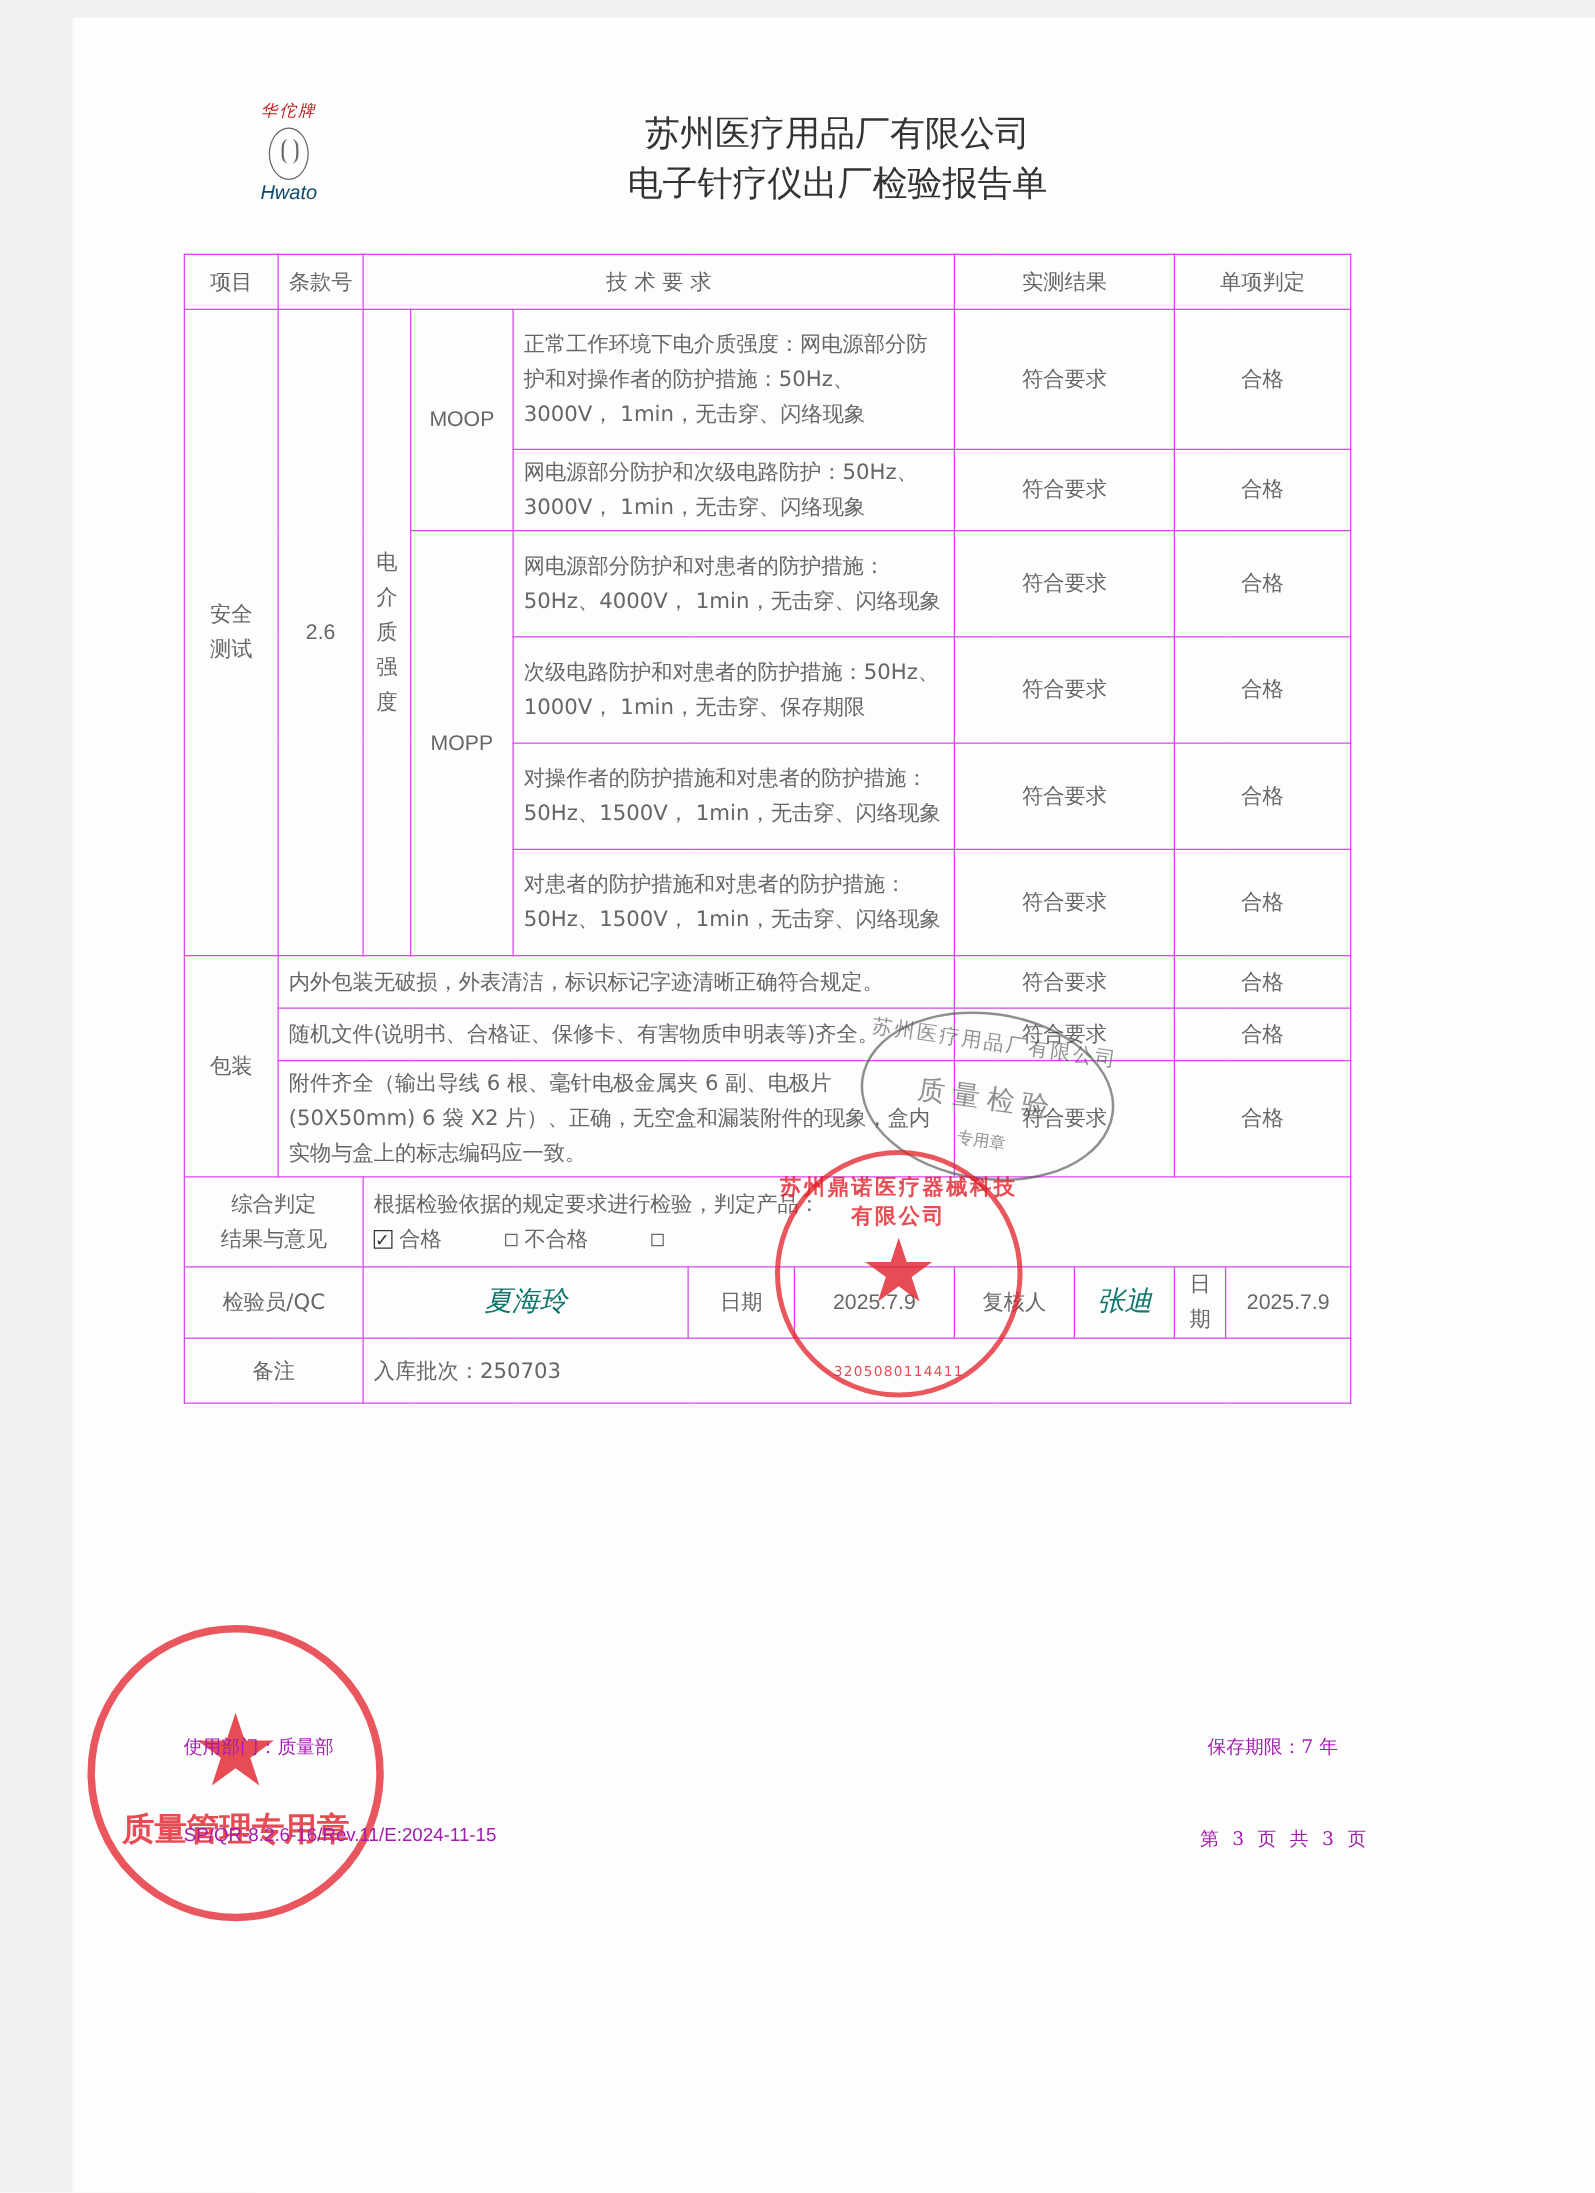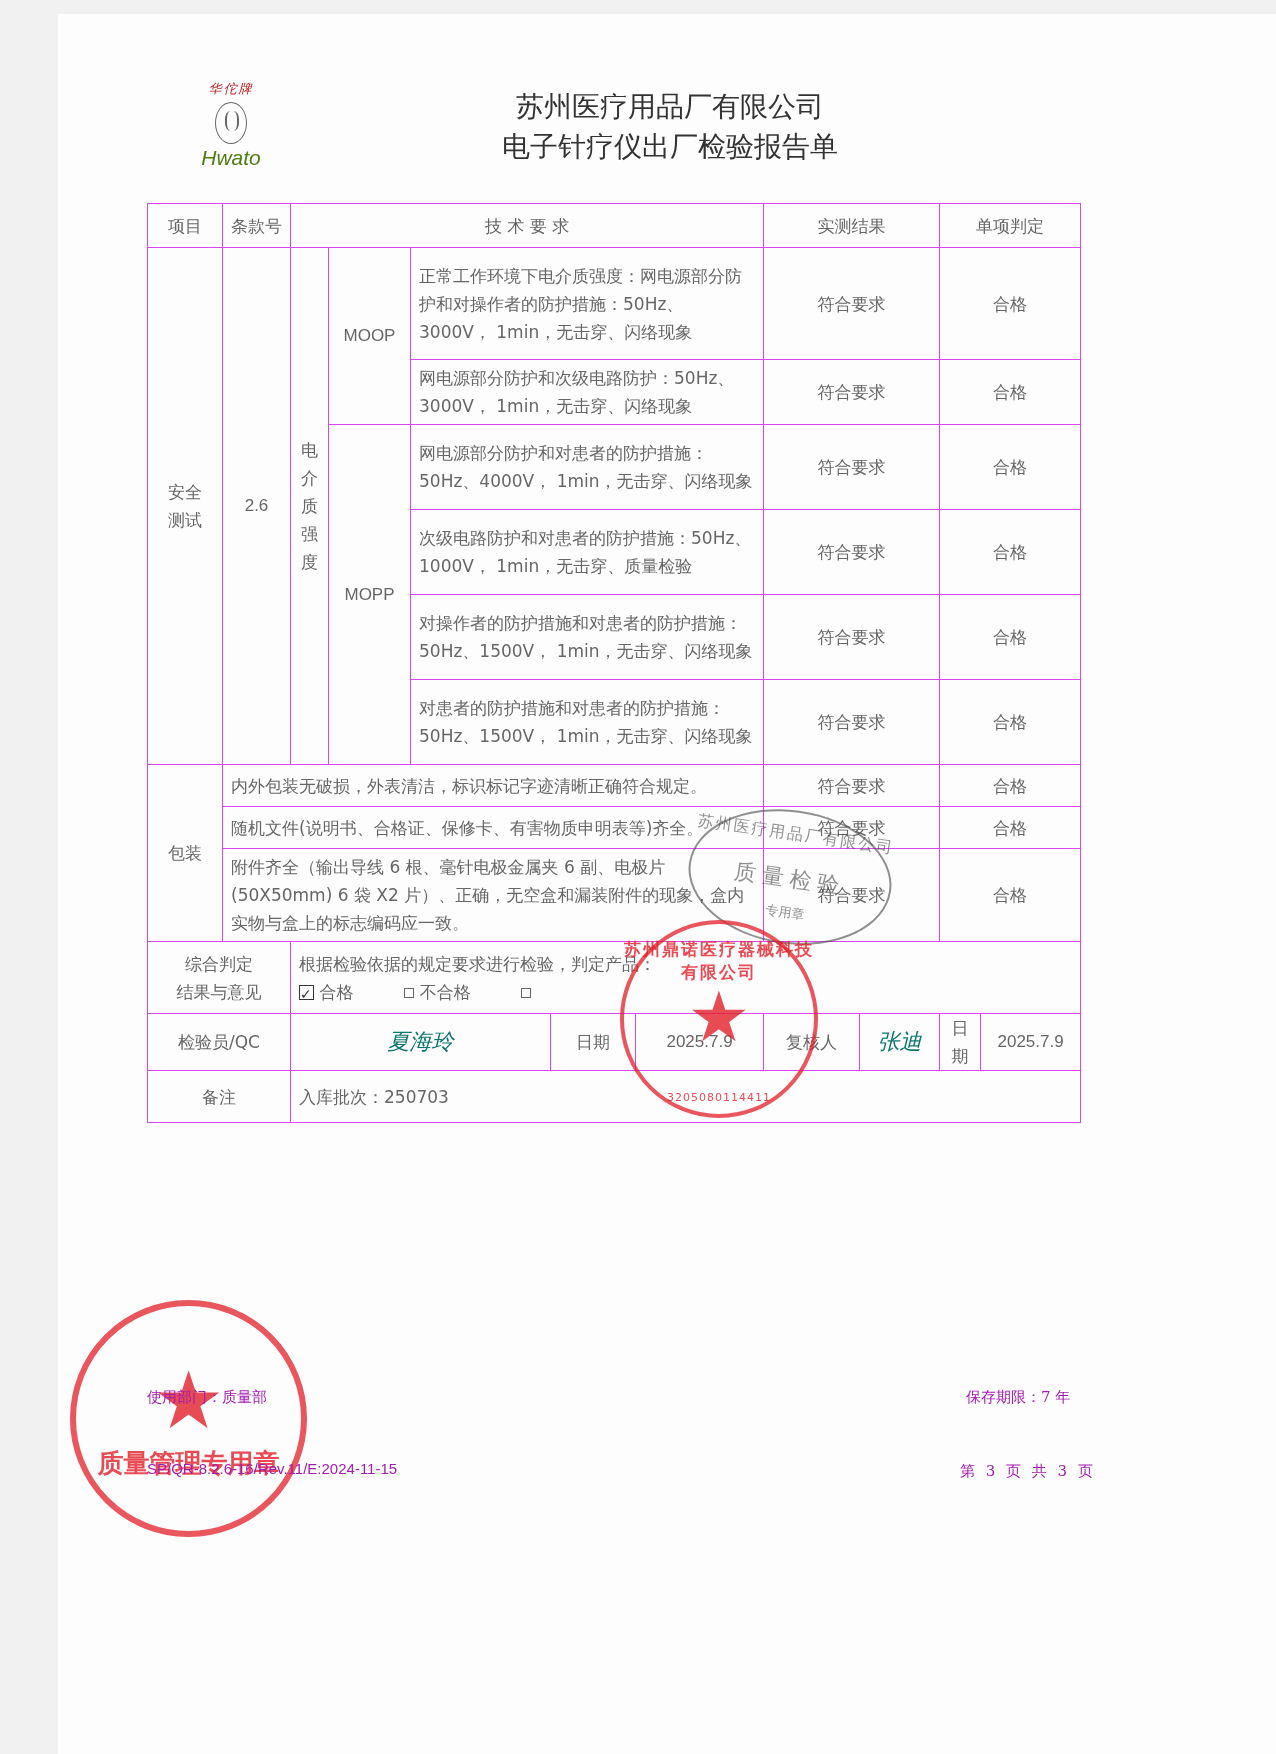--- a/index.html
+++ b/index.html
@@ -10,21 +10,21 @@
     color: #555;
   }
   .page {
     position: absolute; left: 58px; top: 14px; width: 1218px; height: 1740px;
     background: #fdfdfd;
   }
   .logo { position: absolute; left: 196px; top: 80px; width: 70px; text-align: center; }
   .logo .brand-cn { font-family: "DejaVu Serif", serif; font-size: 13px; color: #b91c1c; letter-spacing: 2px; font-style: italic; }
   .logo .emblem { width: 30px; height: 40px; border: 1.5px solid #666; border-radius: 50%; margin: 4px auto 2px; position: relative; }
   .logo .emblem:after { content: ""; position: absolute; left: 9px; top: 8px; width: 10px; height: 20px; border-left: 2px solid #666; border-right: 2px solid #666; border-radius: 40%; }
-  .logo .brand-en { font-family: "Liberation Sans", sans-serif; font-style: italic; font-size: 21px; color: #4d7c0f; }
+  .logo .brand-en { font-family: "Liberation Sans", sans-serif; font-style: italic; font-size: 16px; color: #0c4a6e; }
   .title { position: absolute; left: 440px; width: 460px; text-align: center; color: #333; font-size: 28px; line-height: 38px; }
   .title.t1 { top: 88px; }
   .title.t2 { top: 128px; }
 
   table.report {
     position: absolute; left: 147px; top: 203px; width: 933px;
     border-collapse: collapse; table-layout: fixed;
     font-size: 17px; color: #666;
   }
   table.report td {
@@ -132,21 +132,21 @@
     <td class="c" colspan="2">合格</td>
   </tr>
 
   <tr style="height:85px">
     <td class="c num" rowspan="4">MOPP</td>
     <td class="req" colspan="4">网电源部分防护和对患者的防护措施：50Hz、4000V， 1min，无击穿、闪络现象</td>
     <td class="c" colspan="3">符合要求</td>
     <td class="c" colspan="2">合格</td>
   </tr>
   <tr style="height:85px">
-    <td class="req" colspan="4">次级电路防护和对患者的防护措施：50Hz、1000V， 1min，无击穿、质量检验</td>
+    <td class="req" colspan="4">次级电路防护和对患者的防护措施：50Hz、1000V， 1min，无击穿、保存期限</td>
     <td class="c" colspan="3">符合要求</td>
     <td class="c" colspan="2">合格</td>
   </tr>
   <tr style="height:85px">
     <td class="req" colspan="4">对操作者的防护措施和对患者的防护措施：50Hz、1500V， 1min，无击穿、闪络现象</td>
     <td class="c" colspan="3">符合要求</td>
     <td class="c" colspan="2">合格</td>
   </tr>
   <tr style="height:85px">
     <td class="req" colspan="4">对患者的防护措施和对患者的防护措施：50Hz、1500V， 1min，无击穿、闪络现象</td>

